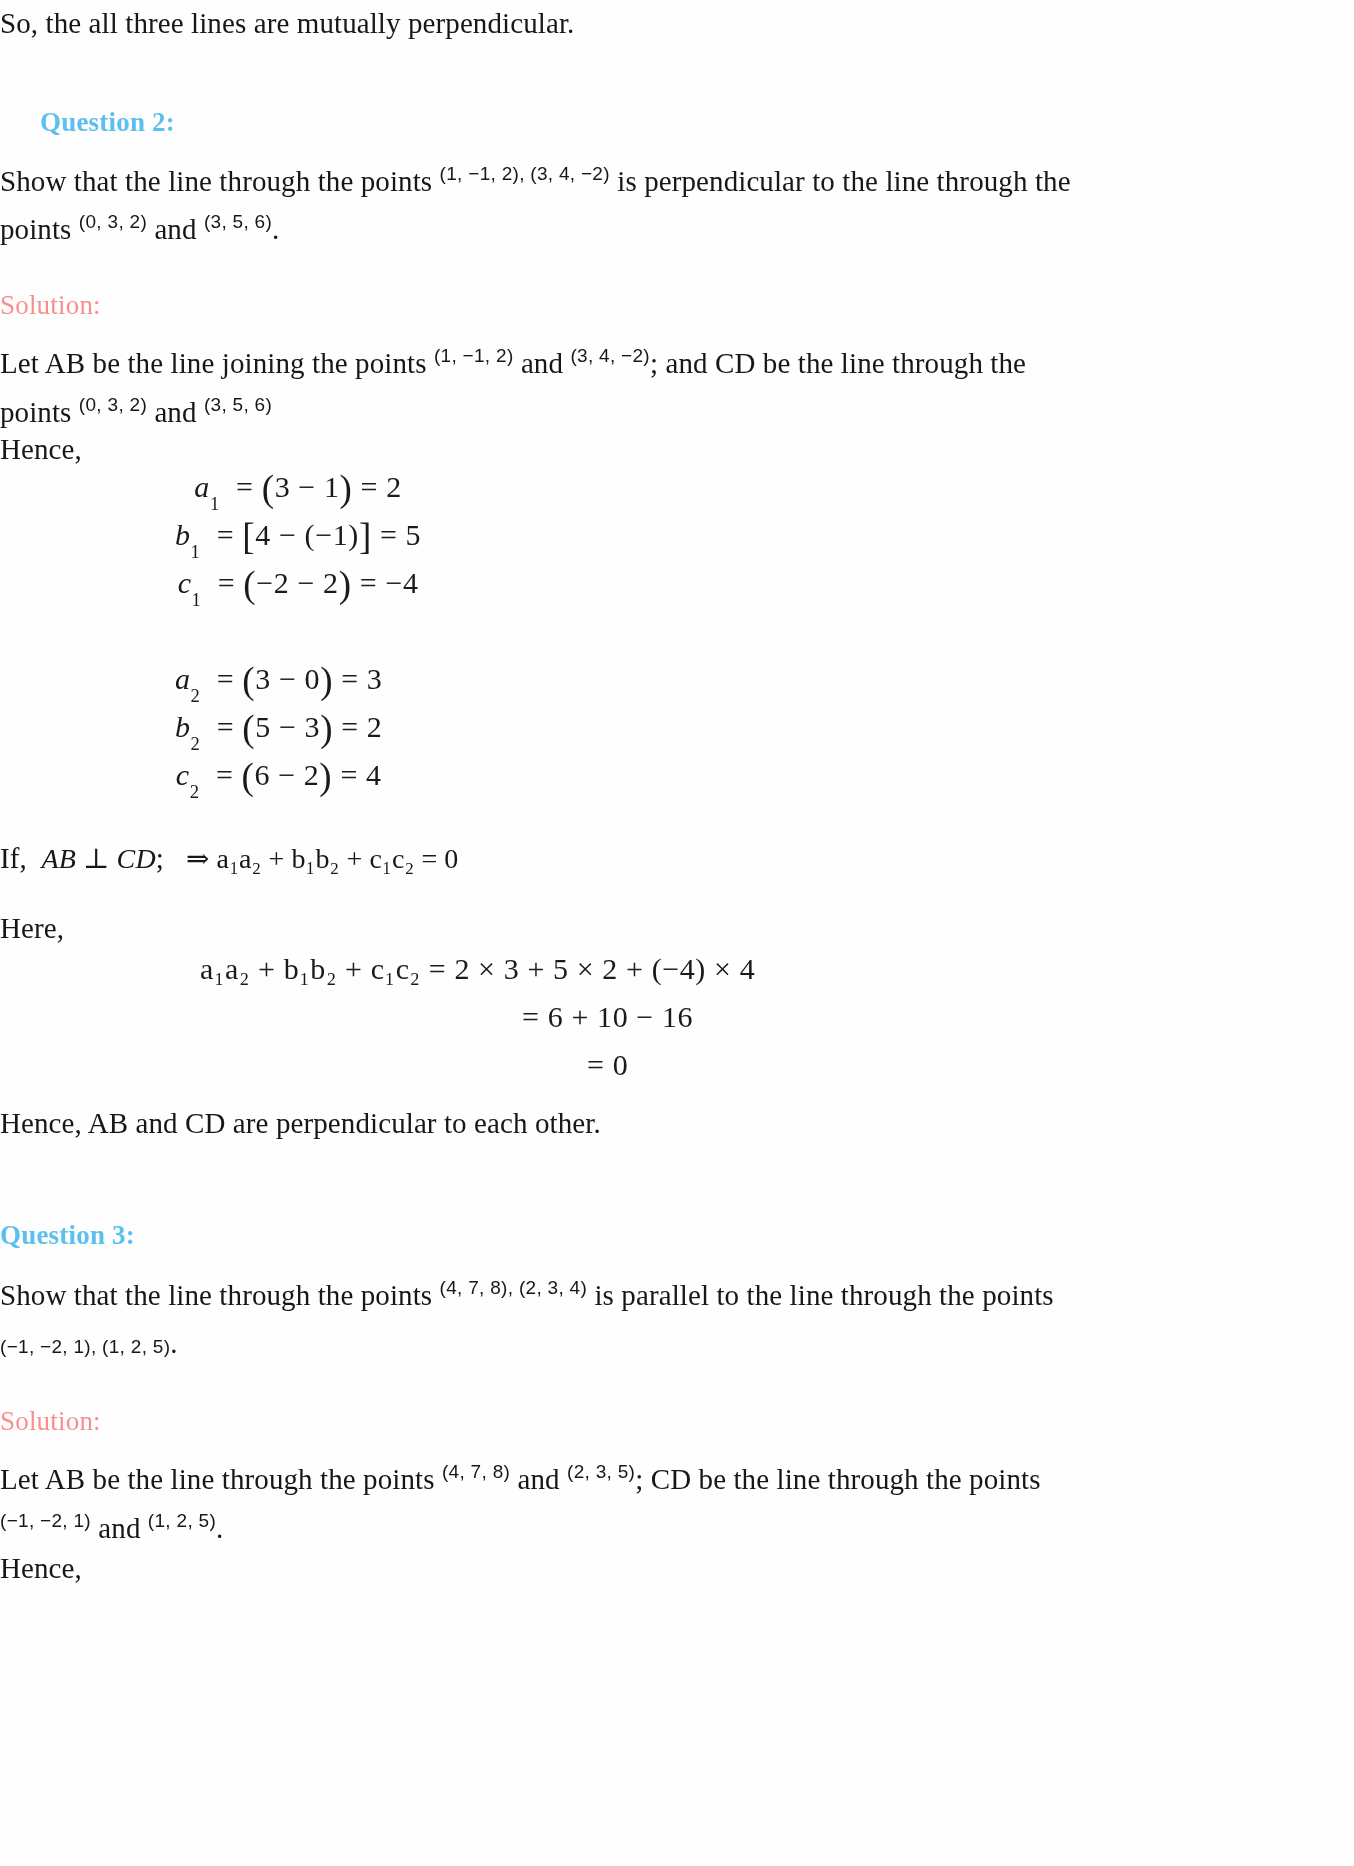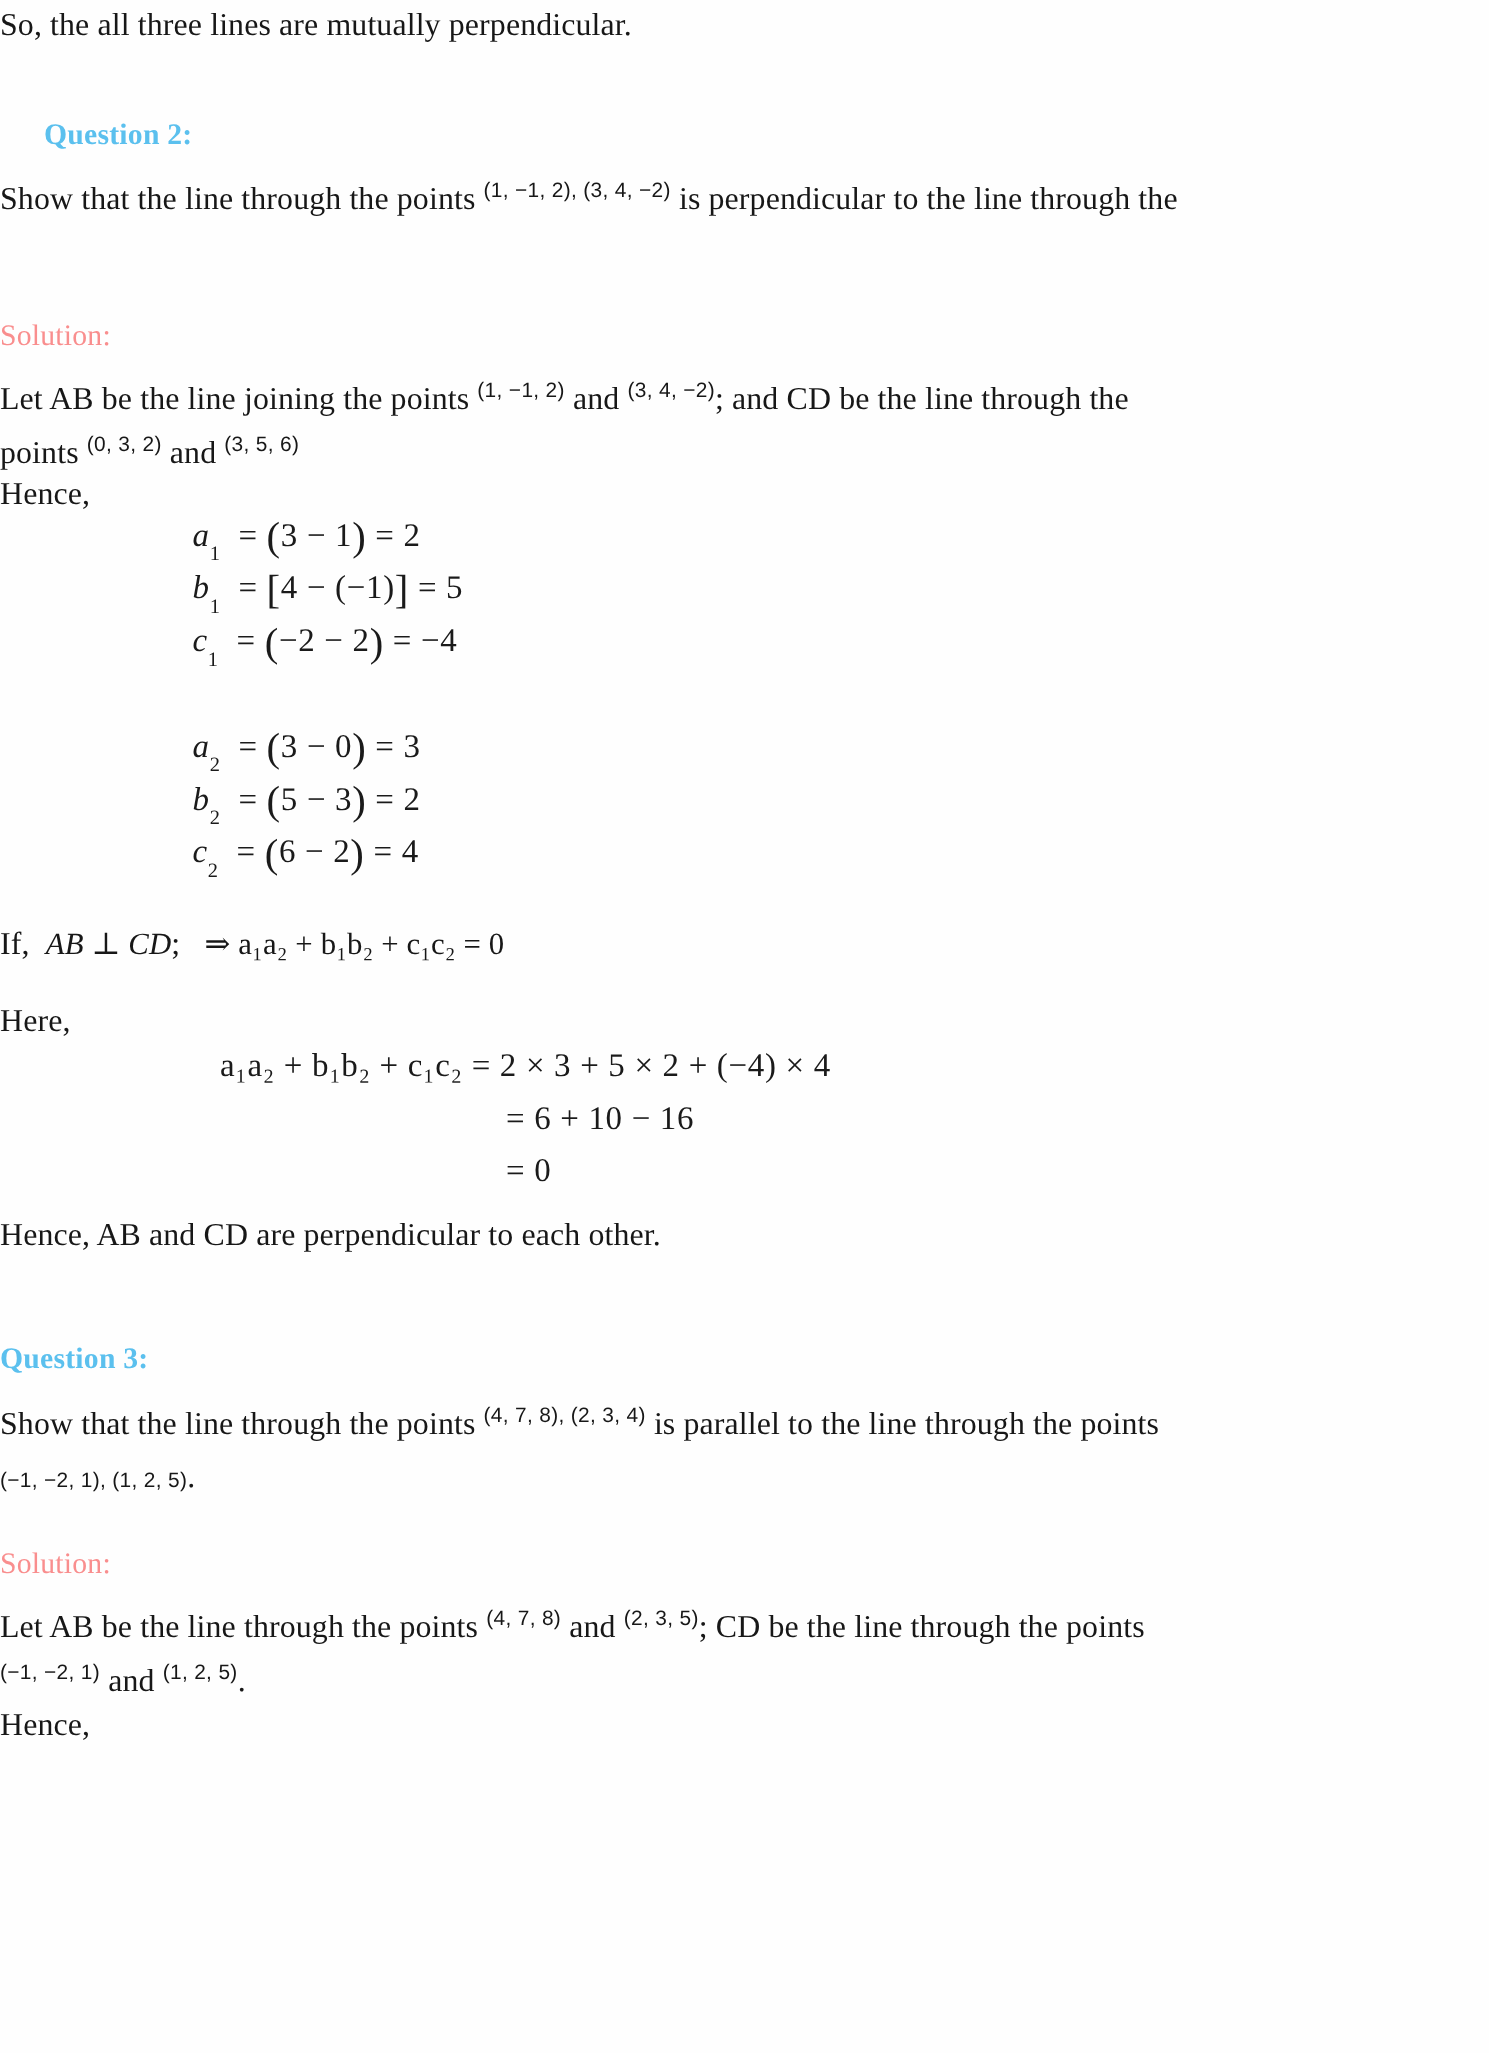--- a/index.html
+++ b/index.html
@@ -62,41 +62,44 @@
   .eq .pr { font-size: 37px; position: relative; top: 4px; line-height: 0; }
   .eq .br { font-size: 37px; position: relative; top: 4px; line-height: 0; }
   sub {
     font-size: 0.62em;
     line-height: 0;
     position: relative;
     bottom: -0.32em;
   }
   .ital { font-style: italic; }
   .abs { position: absolute; }
-  .eqblock { position: absolute; }
+  .eqblock { position: absolute; text-align: center; }
   .eqrow { height: 48px; }
   .nowrap { white-space: nowrap; }
 </style>
 </head>
 <body>
 
 <div class="page">
 
   <div class="abs body-line" style="left:0px; top:0px; width:1164px;">
     <span>So, the all three lines are mutually perpendicular.</span>
   </div>
 
   <div class="abs q-head" style="left:0px; top:105px;padding-left:40px;">
     <span>Question 2:</span>
   </div>
 
   <div class="abs body-line" style="left:0px; top:158px; width:1354px;">
     <span>Show that the line through the points</span><span>&nbsp;</span><span class="mi">(1, −1, 2), (3, 4, −2)</span><span>&nbsp;</span><span>is perpendicular to the line through the</span>
   </div>
 
+  <div class="abs body-line" style="left:0px; top:206px; width:1354px;">
+    <span>points</span><span>&nbsp;</span><span class="mi">(0, 3, 2)</span><span>&nbsp;</span><span>and</span><span>&nbsp;</span><span class="mi">(3, 5, 6)</span><span>.</span>
+  </div>
 
   <div class="abs sol-head" style="left:0px; top:288px;">
     <span>Solution:</span>
   </div>
 
   <div class="abs body-line" style="left:0px; top:340px; width:1354px;">
     <span>Let AB be the line joining the points</span><span>&nbsp;</span><span class="mi">(1, −1, 2)</span><span>&nbsp;</span><span>and</span><span>&nbsp;</span><span class="mi">(3, 4, −2)</span><span>; and CD be the line through the</span>
   </div>
 
   <div class="abs body-line" style="left:0px; top:389px; width:1354px;">

